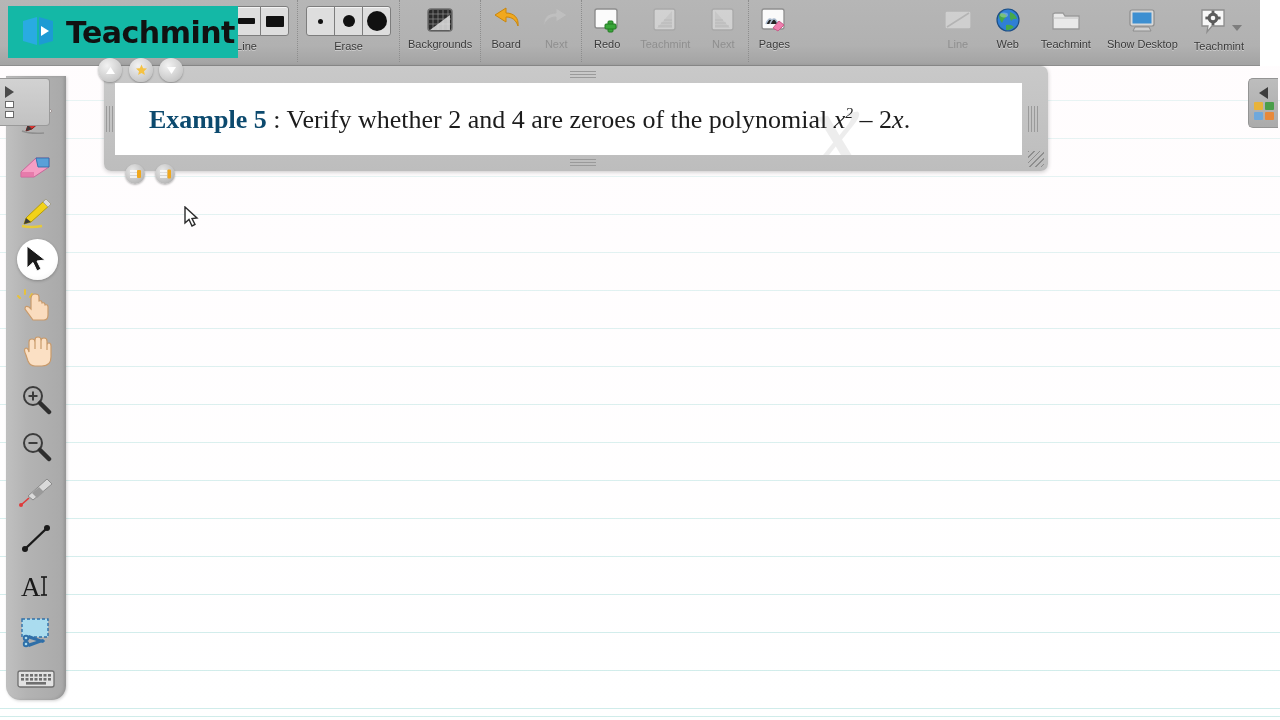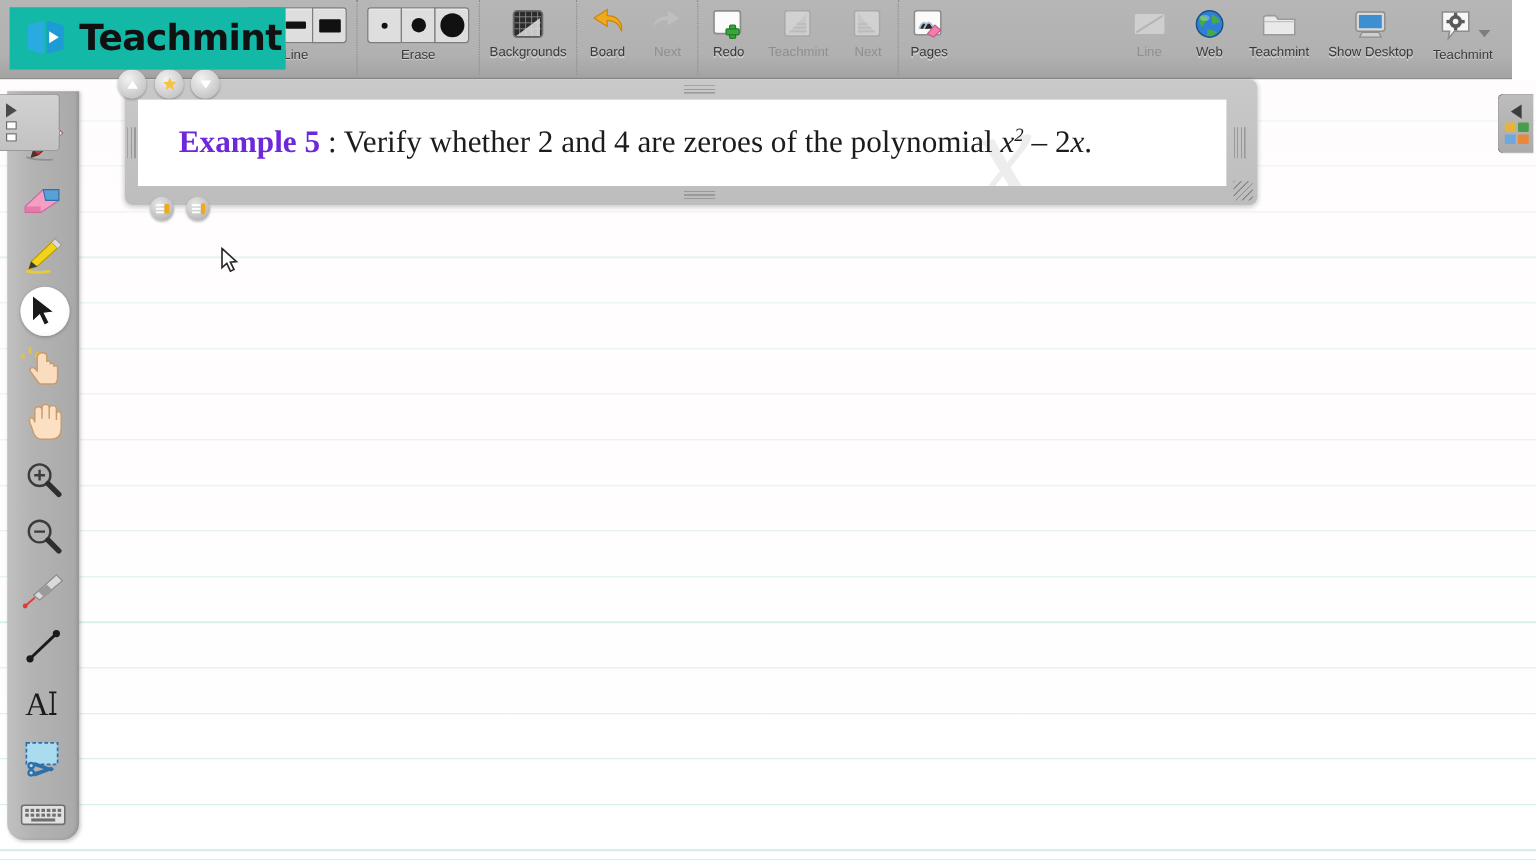--- a/index.html
+++ b/index.html
@@ -134,21 +134,21 @@
   }
   .obj-watermark {
     position: absolute; right: 160px; top: -22px; font-size: 120px;
     color: rgba(0,0,0,0.07); font-family: "Liberation Serif", serif; font-style: italic;
     transform: rotate(-8deg); pointer-events: none; user-select: none;
   }
   .obj-text {
     position: relative; font-family: "Liberation Serif", serif;
     font-size: 26px; color: #1c1c1c; white-space: nowrap;
   }
-  .obj-text .lead { color: #6d28d9; font-weight: bold; }
+  .obj-text .lead { color: #0c4a6e; font-weight: bold; }
   .obj-text .ital { font-style: italic; }
   .obj-text sup { font-size: 0.6em; vertical-align: super; font-style: italic; }
 
   .handle-circle {
     position: absolute; width: 24px; height: 24px; border-radius: 50%;
     background: radial-gradient(circle at 38% 32%, #f2f2f2, #c9c9c9 70%, #b0b0b0);
     box-shadow: 0 1px 2px rgba(0,0,0,0.3);
     display: flex; align-items: center; justify-content: center;
   }
   .handle-small {

